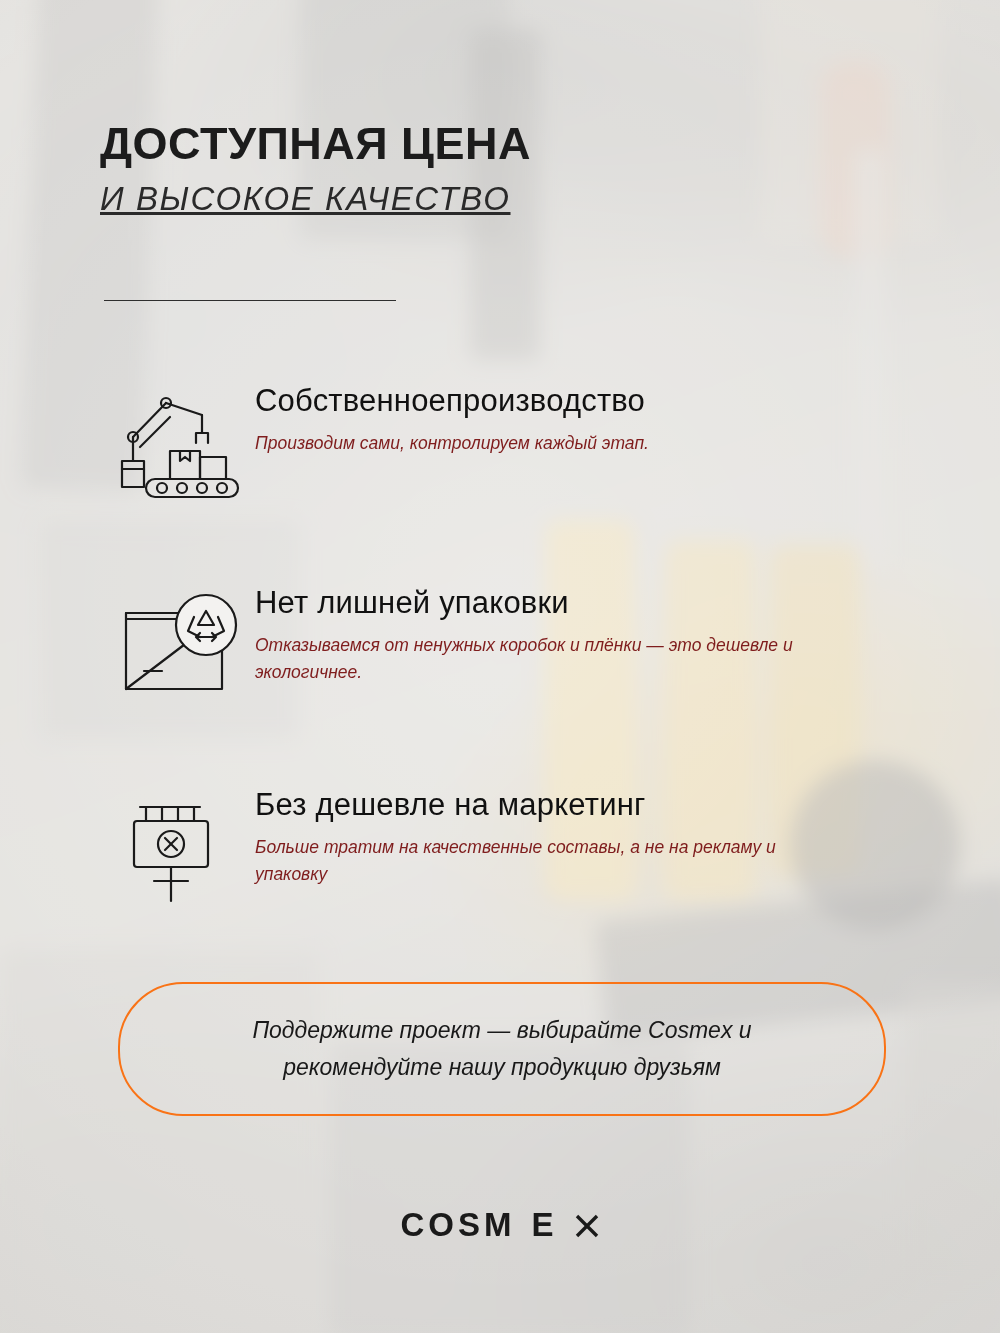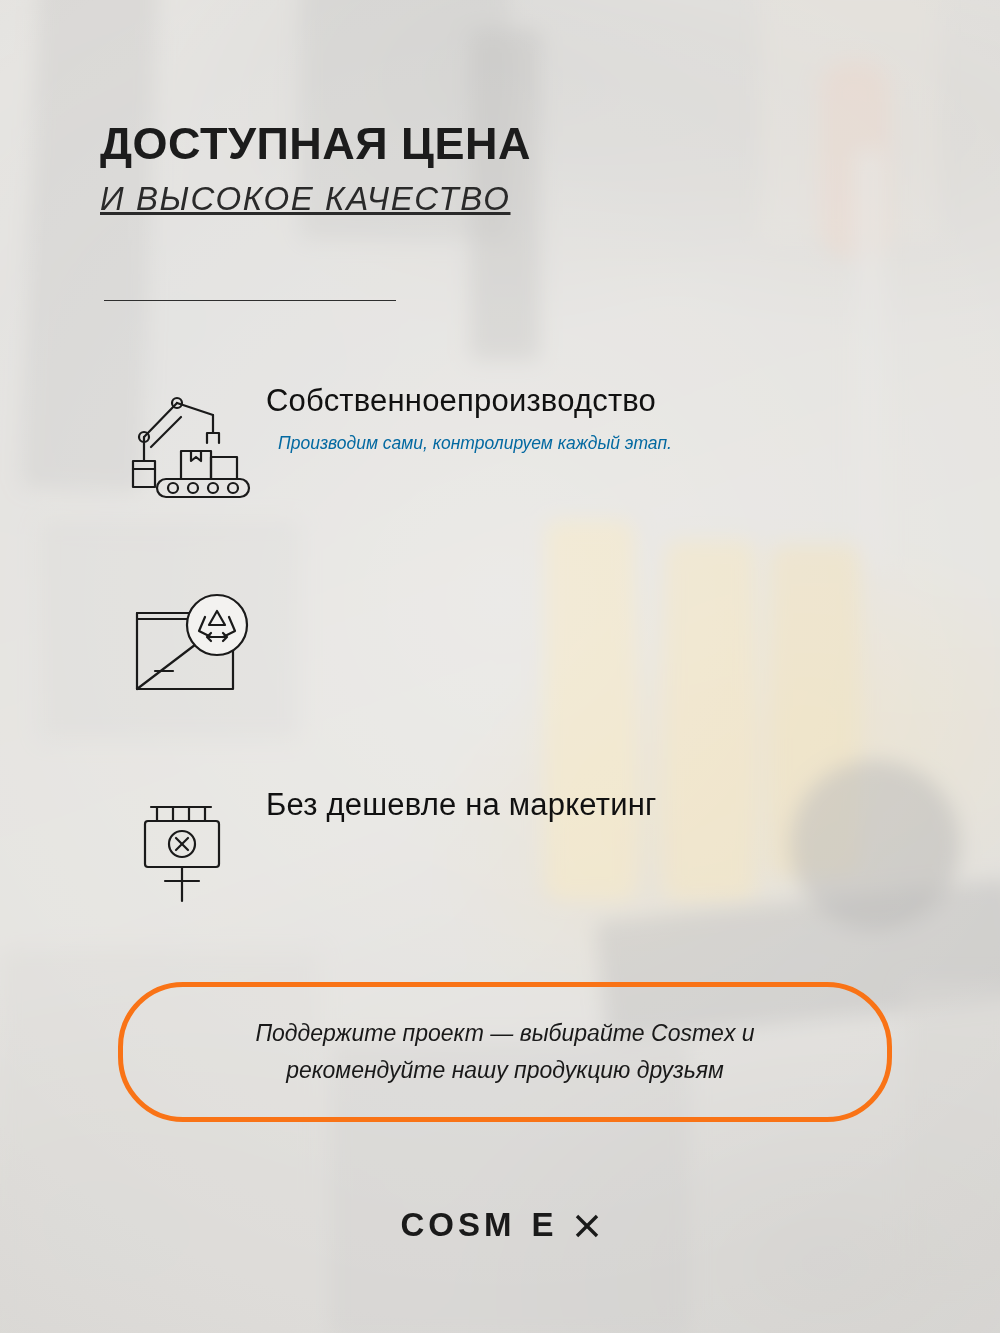--- a/index.html
+++ b/index.html
@@ -113,21 +113,21 @@
     position: absolute;
     left: 104px;
     top: 300px;
     width: 292px;
     height: 1px;
     background: #2e2e2e;
   }
 
   .features {
     position: absolute;
-    left: 116px;
+    left: 105px;
     top: 372px;
     width: 830px;
   }
   .feature {
     display: flex;
     align-items: flex-start;
     margin-bottom: 52px;
   }
   .feature:last-child { margin-bottom: 0; }
 
@@ -149,33 +149,33 @@
     font-size: 31px;
     font-weight: normal;
     color: #111111;
     letter-spacing: 0.2px;
     margin: 0 0 12px 0;
     line-height: 1.1;
   }
   .feature-desc {
     font-size: 17.5px;
     font-style: italic;
-    color: #0369a1;
+    color: #7f1d1d;
     line-height: 1.55;
-    margin: 12px;
+    margin: 0;
     max-width: 560px;
   }
 
   .cta {
     position: absolute;
     left: 118px;
     top: 982px;
     width: 764px;
     height: 130px;
-    border: 5px solid #f97316;
+    border: 2px solid #f97316;
     border-radius: 65px;
     display: flex;
     align-items: center;
     justify-content: center;
     text-align: center;
     background: rgba(255,255,255,0.04);
   }
   .cta p {
     margin: 0;
     font-size: 23px;
@@ -296,20 +296,24 @@
             <circle cx="96" cy="46" r="30" fill="#f3f2f0" stroke="#1a1a1a"></circle>
 
             <path d="M96 32 L104 46 L88 46 Z"></path>
             <path d="M84 38 L78 52 L90 58"></path>
             <path d="M108 38 L114 52 L102 58"></path>
             <path d="M88 58 L104 58"></path>
             <path d="M90 54 L86 58 L90 62"></path>
             <path d="M102 54 L106 58 L102 62"></path>
           </svg>
         </div>
+        <div class="feature-text">
+          <h3 class="feature-title">Нет лишней упаковки</h3>
+          <p class="feature-desc">Отказываемся от ненужных коробок и плёнки — это дешевле и экологичнее.</p>
+        </div>
       </div>
 
       <div class="feature">
         <div class="feature-icon">
           <svg width="140" height="140" viewBox="0 0 140 140" fill="none" stroke="#1a1a1a" stroke-width="2.2" stroke-linecap="round" stroke-linejoin="round">
 
             <line x1="36" y1="26" x2="36" y2="40"></line>
             <line x1="52" y1="26" x2="52" y2="40"></line>
             <line x1="68" y1="26" x2="68" y2="40"></line>
             <line x1="84" y1="26" x2="84" y2="40"></line>
@@ -320,20 +324,21 @@
             <circle cx="61" cy="63" r="13"></circle>
             <line x1="55" y1="57" x2="67" y2="69"></line>
             <line x1="67" y1="57" x2="55" y2="69"></line>
 
             <line x1="61" y1="86" x2="61" y2="120"></line>
             <line x1="44" y1="100" x2="78" y2="100"></line>
           </svg>
         </div>
         <div class="feature-text">
           <h3 class="feature-title">Без дешевле на маркетинг</h3>
+          <p class="feature-desc">Больше тратим на качественные составы, а не на рекламу и упаковку</p>
         </div>
       </div>
 
     </div>
 
     <div class="cta">
       <p>Поддержите проект — выбирайте Cosmex и рекомендуйте нашу продукцию друзьям</p>
     </div>
 
     <div class="brand">

